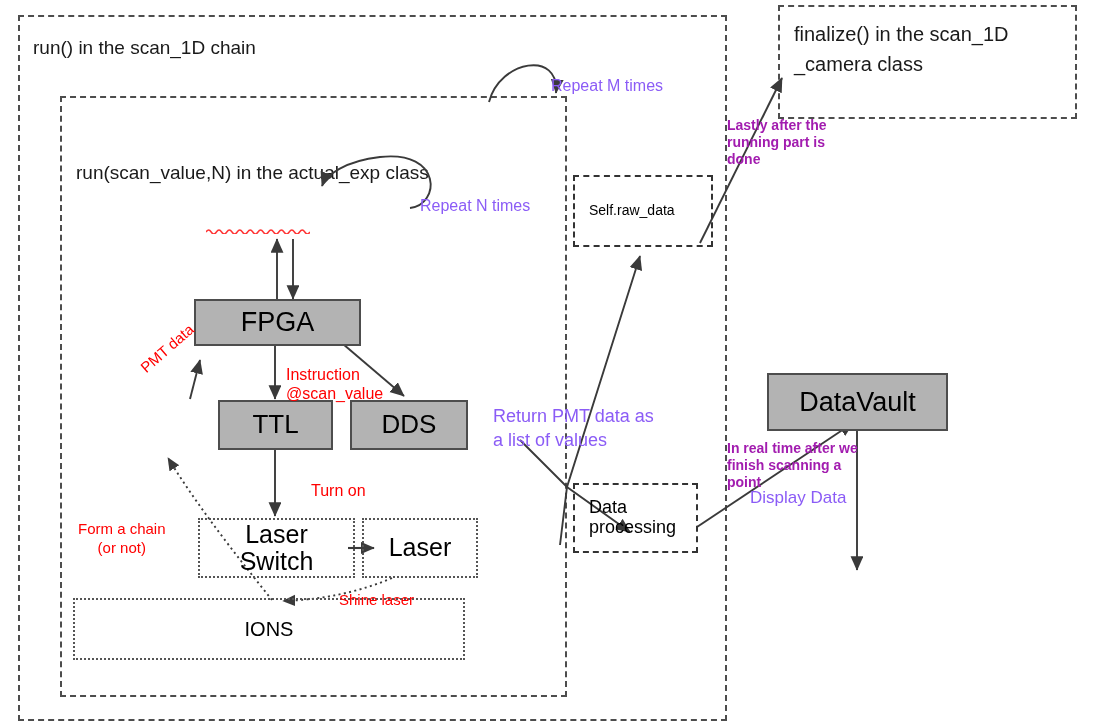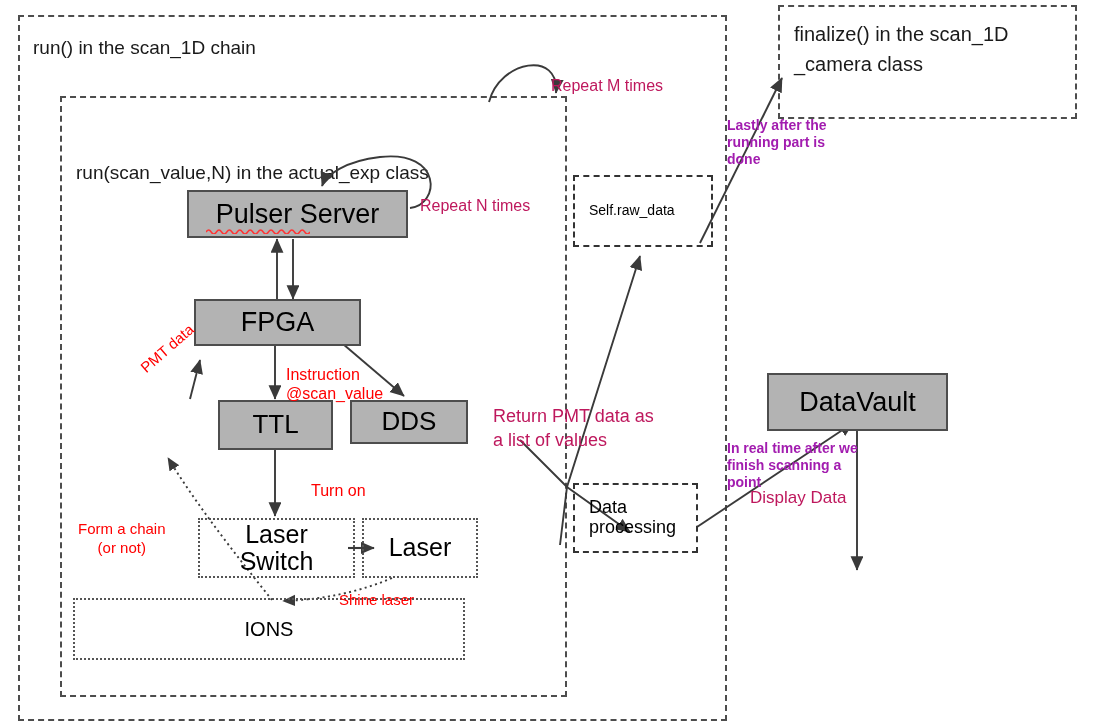--- a/index.html
+++ b/index.html
@@ -22,21 +22,21 @@
   
   .pbox{position:absolute;box-sizing:border-box;background:transparent;
         display:flex;align-items:center;justify-content:flex-start;padding-left:14px;}
   .pbox.dashdot{border:2px dashed #333;}
   .pbox.dotted{border:2px dotted #555;}
   .pbox.center{justify-content:center;padding-left:0;}
   .pbox span{line-height:1.1;white-space:pre-line;}
 
   
   .note{position:absolute;white-space:pre-line;}
-  .note.black{color:#be185d;}
+  .note.black{color:#8b5cf6;}
   .note.red{color:#a21caf;font-weight:bold;}
   .note.redplain{color:#ff0000;font-weight:normal;}
 
   .spell{position:absolute;pointer-events:none;}
 </style>
 </head>
 <body>
 
 <div id="stage">
 
@@ -88,38 +88,35 @@
 
     <polyline points="520,440 567,487 630,532" fill="none" stroke="#3a3a3a" stroke-width="1.9" marker-end="url(#ah)"></polyline>
 
     <line x1="700" y1="243" x2="782" y2="78" stroke="#3a3a3a" stroke-width="1.9" marker-end="url(#ah)"></line>
 
     <line x1="697" y1="527" x2="853" y2="423" stroke="#3a3a3a" stroke-width="1.9" marker-end="url(#ah)"></line>
 
     <line x1="857" y1="421" x2="857" y2="570" stroke="#3a3a3a" stroke-width="1.9" marker-end="url(#ah)"></line>
   </svg>
 
-  <div class="gbox" style="left:187px;top:190px;width:221px;height:48px;font-size:27px;">
-    <span>Pulser Server</span>
-  </div>
 
   <svg class="spell" style="left:206px;top:227px;" width="104" height="7" viewBox="0 0 104 7">
     <path d="M0,5 q2.6,-4 5.2,0 t5.2,0 t5.2,0 t5.2,0 t5.2,0 t5.2,0 t5.2,0 t5.2,0 t5.2,0 t5.2,0 t5.2,0 t5.2,0 t5.2,0 t5.2,0 t5.2,0 t5.2,0 t5.2,0 t5.2,0 t5.2,0 t5.2,0" fill="none" stroke="#ff3333" stroke-width="1.4"></path>
   </svg>
 
   <div class="gbox" style="left:194px;top:299px;width:167px;height:47px;font-size:27px;">
     <span>FPGA</span>
   </div>
 
 
   <div class="gbox" style="left:218px;top:400px;width:115px;height:50px;font-size:26px;">
     <span>TTL</span>
   </div>
 
-  <div class="gbox" style="left:350px;top:400px;width:118px;height:44px;font-size:26px;">
+  <div class="gbox" style="left:350px;top:400px;width:118px;height:50px;font-size:26px;">
     <span>DDS</span>
   </div>
 
   <div class="gbox" style="left:767px;top:373px;width:181px;height:58px;font-size:27px;">
     <span>DataVault</span>
   </div>
 
 
   <div class="pbox dotted center" style="left:198px;top:518px;width:157px;height:60px;font-size:25px;">
     <span style="text-align:center;">Laser

